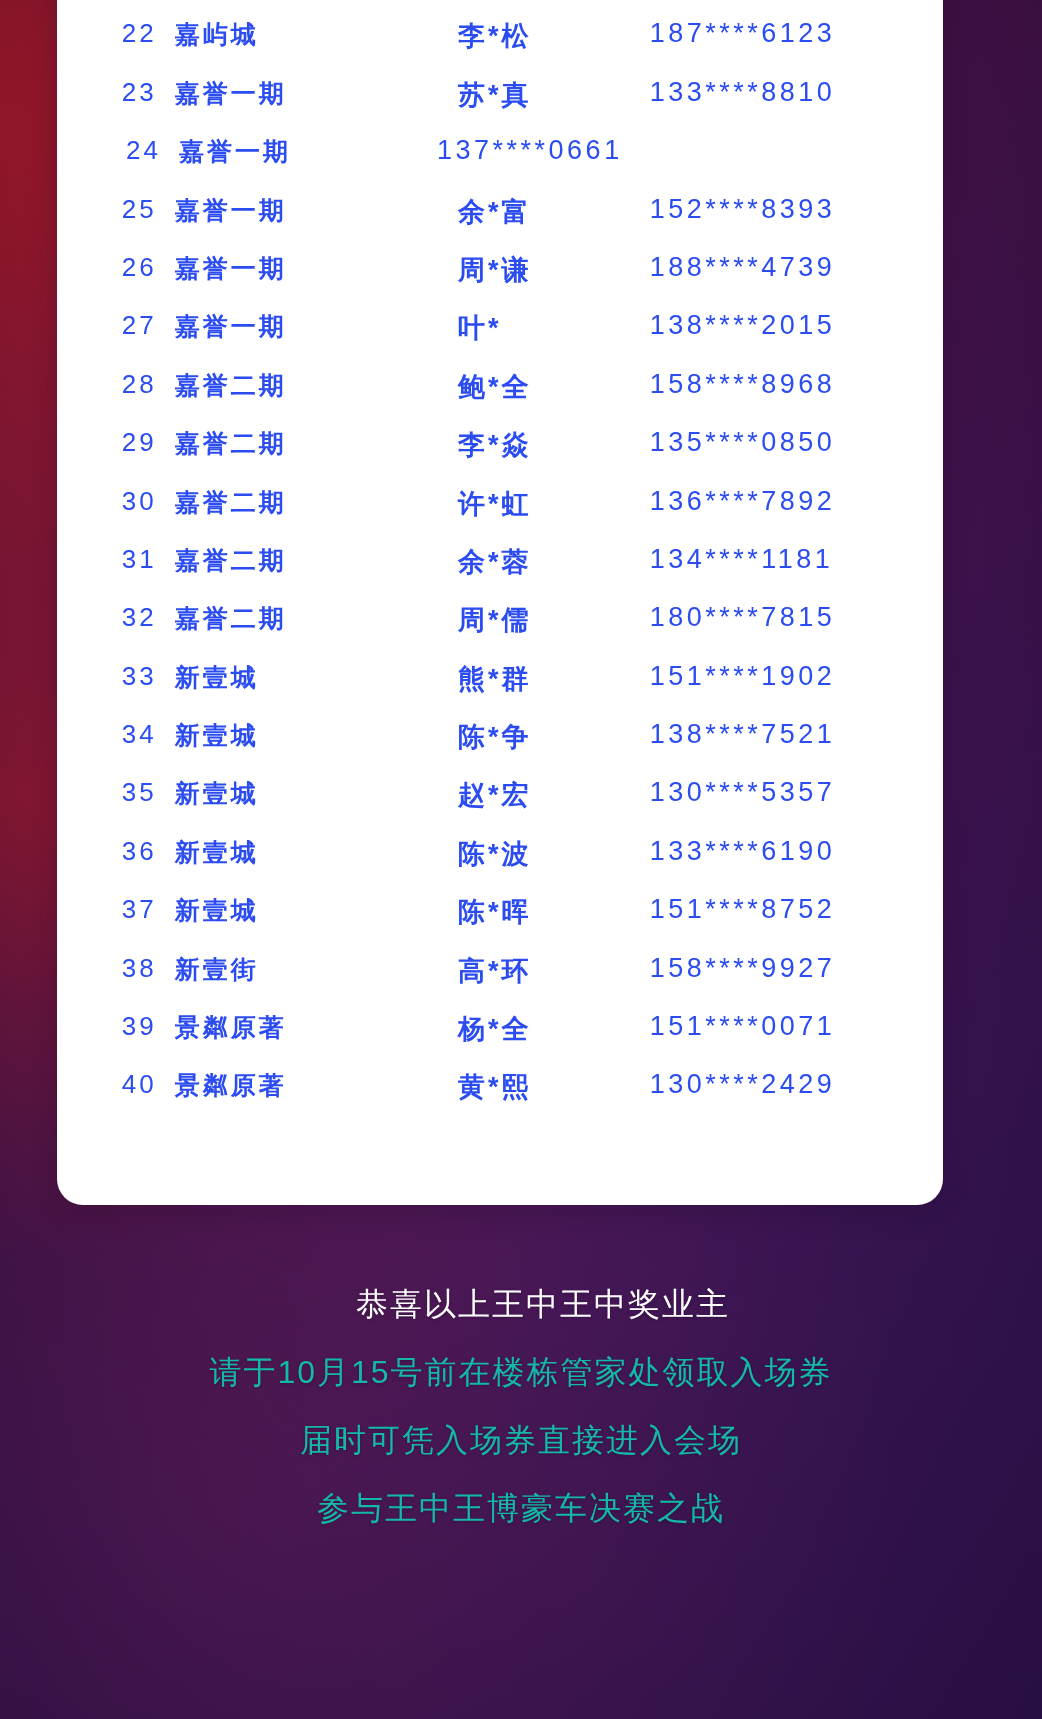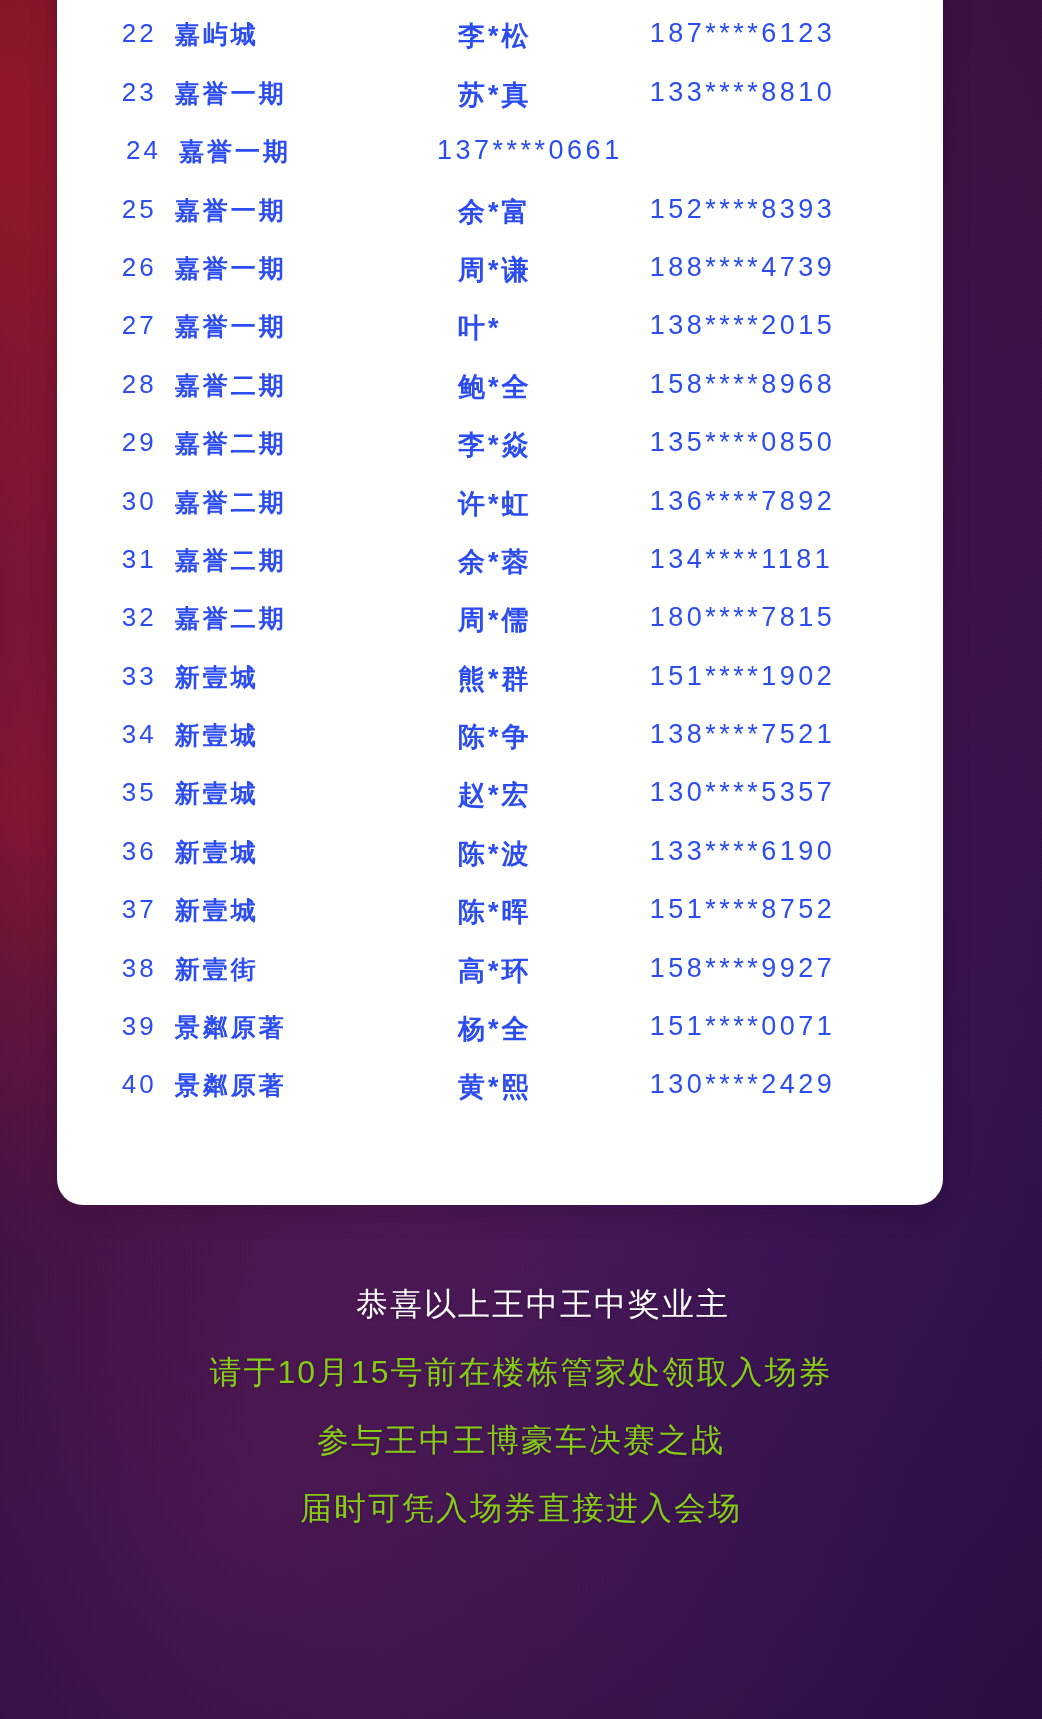--- a/index.html
+++ b/index.html
@@ -107,21 +107,21 @@
     left: 0;
     top: 1270px;
     width: 1042px;
     text-align: center;
     color: #ffffff;
   }
   .footer-line {
     font-size: 32px;
     line-height: 68px;
     letter-spacing: 2px;
-    color: #84cc16;
+    color: #14b8a6;
     text-shadow: 0 1px 3px rgba(40, 8, 48, 0.4);
   }
   .footer-line.strong {
     color: #ffffff;
     padding-left: 44px;
   }
 </style>
 </head>
 <body>
 
@@ -250,17 +250,17 @@
           <div class="col-community">景粼原著</div>
           <div class="col-name">黄*熙</div>
           <div class="col-phone">130****2429</div>
         </div>
       </div>
   </div>
 
   <div class="footer" id="footer-block">
       <div class="footer-line strong">恭喜以上王中王中奖业主</div>
       <div class="footer-line">请于10月15号前在楼栋管家处领取入场券</div>
+      <div class="footer-line">届时可凭入场券直接进入会场</div>
       <div class="footer-line">参与王中王博豪车决赛之战</div>
-      <div class="footer-line">届时可凭入场券直接进入会场</div>
     </div>
 
 </div>
 
 </body></html>

